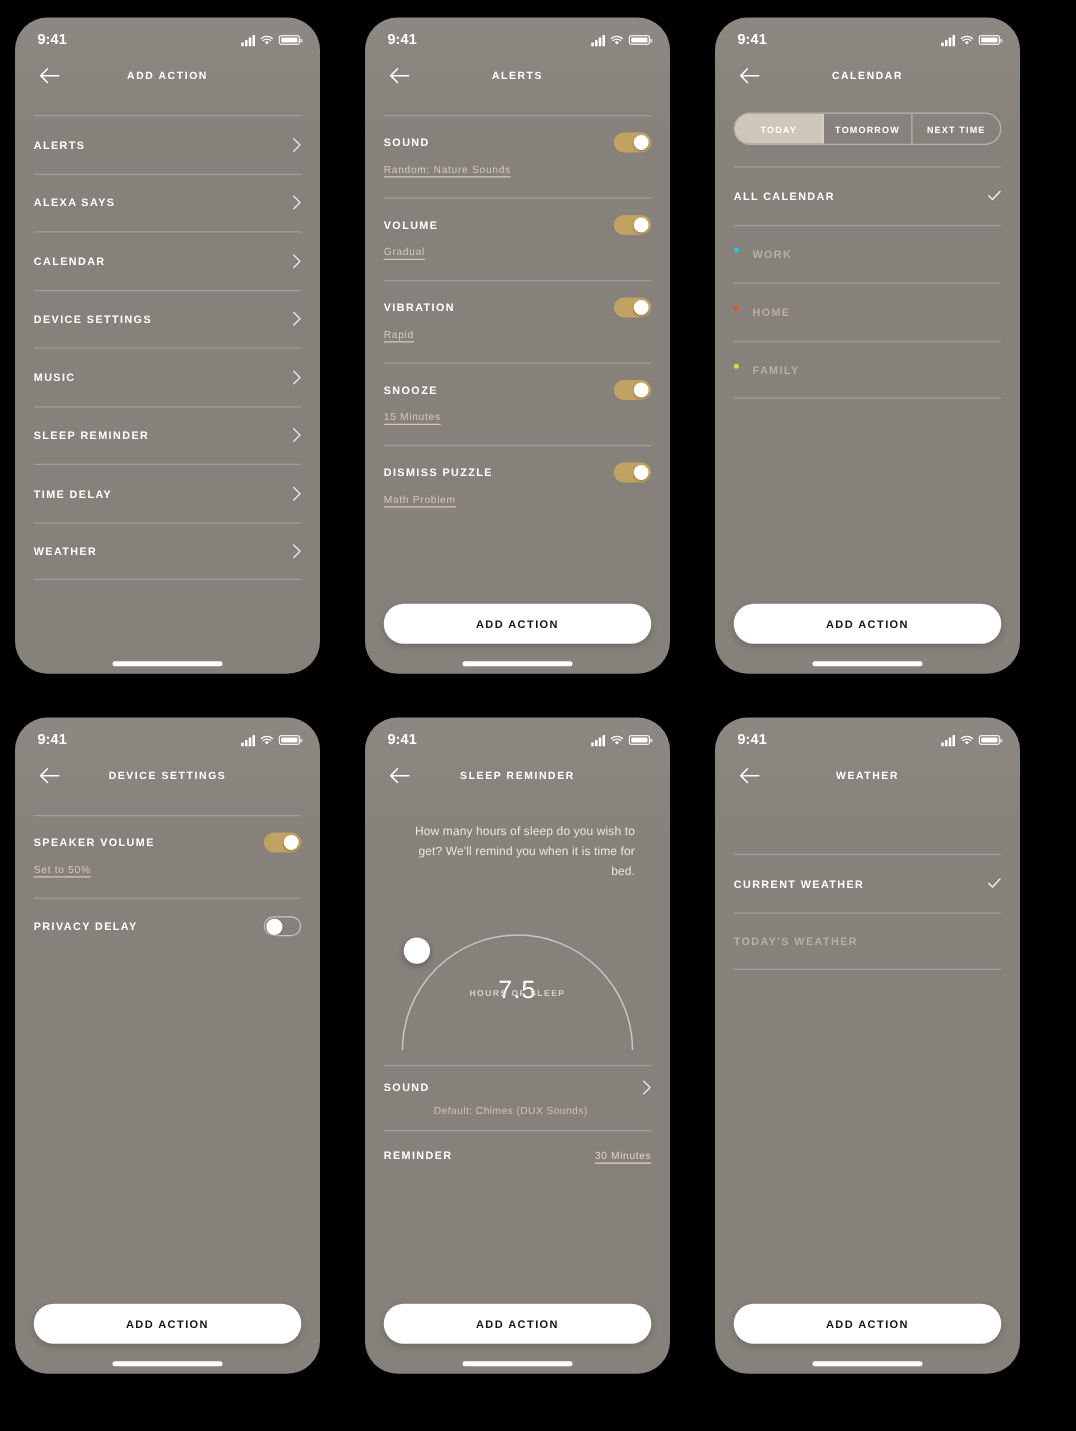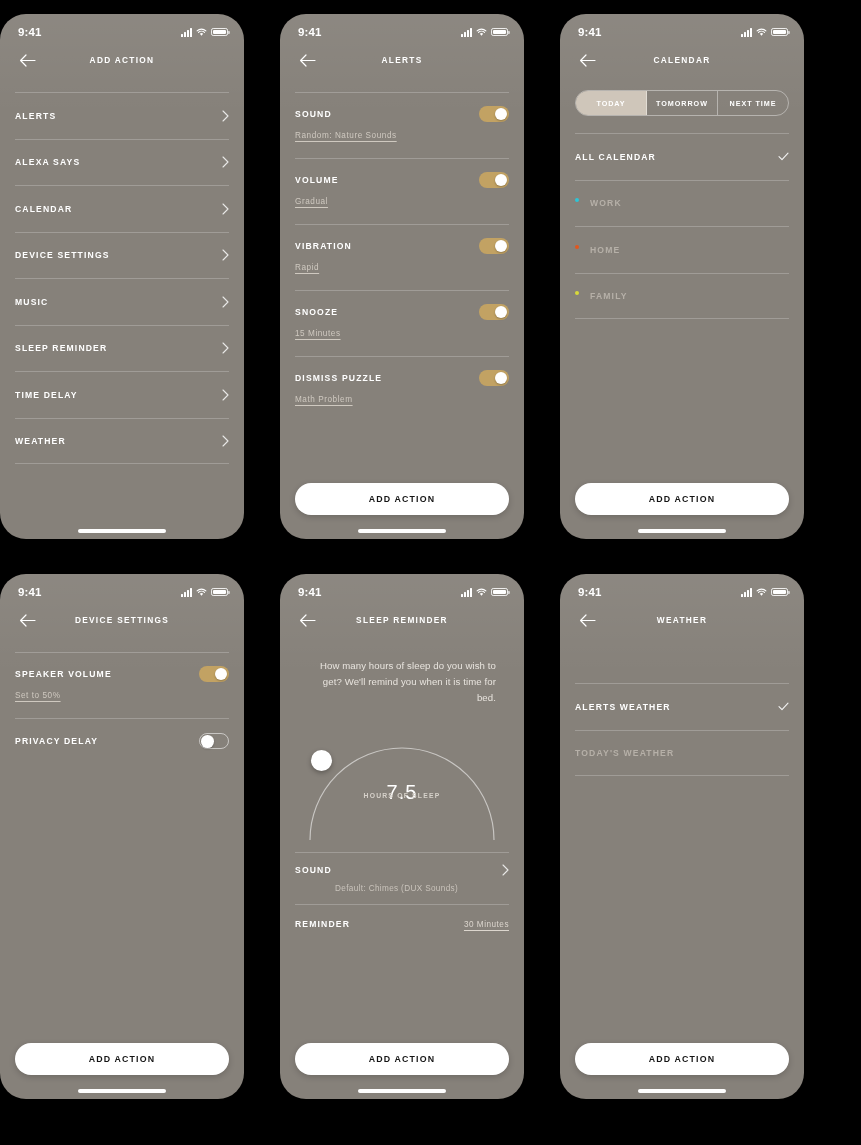--- a/index.html
+++ b/index.html
@@ -9,21 +9,21 @@
     font-family:"Liberation Sans", sans-serif;
     overflow:hidden;
   }
   .grid{
     position:relative;
     width:861px; height:1145px;
     display:grid;
     grid-template-columns:258px 258px 258px;
     grid-template-rows:525px 525px;
     column-gap:22px; row-gap:35px;
-    padding:14px 0;
+    padding:14px 12px;
     align-content:start;
   }
   
   .phone{
     position:relative;
     width:244px; height:525px;
     background:#86817a;
     border-radius:26px;
     overflow:hidden;
     display:flex; flex-direction:column;
@@ -668,21 +668,21 @@
             </svg>
         </div>
         <div class="nav-title">WEATHER</div>
       </div>
 
       <div class="content">
         <div style="height:47px"></div>
 
         <div class="list">
           <div class="row">
-            <span class="row-label">ALERTS WEATHER</span>
+            <span class="row-label">CURRENT WEATHER</span>
             <svg class="check" width="11" height="9" viewBox="0 0 11 9">
                 <path d="M1 4.6 4 7.6 10 1.2" stroke="#fff" stroke-width="1.1" fill="none" stroke-linecap="round" stroke-linejoin="round"></path>
               </svg>
           </div>
           <div class="row row-dim">
             <span class="row-label">TODAY'S WEATHER</span>
           </div>
         </div>
 
         <div class="grow"></div>

